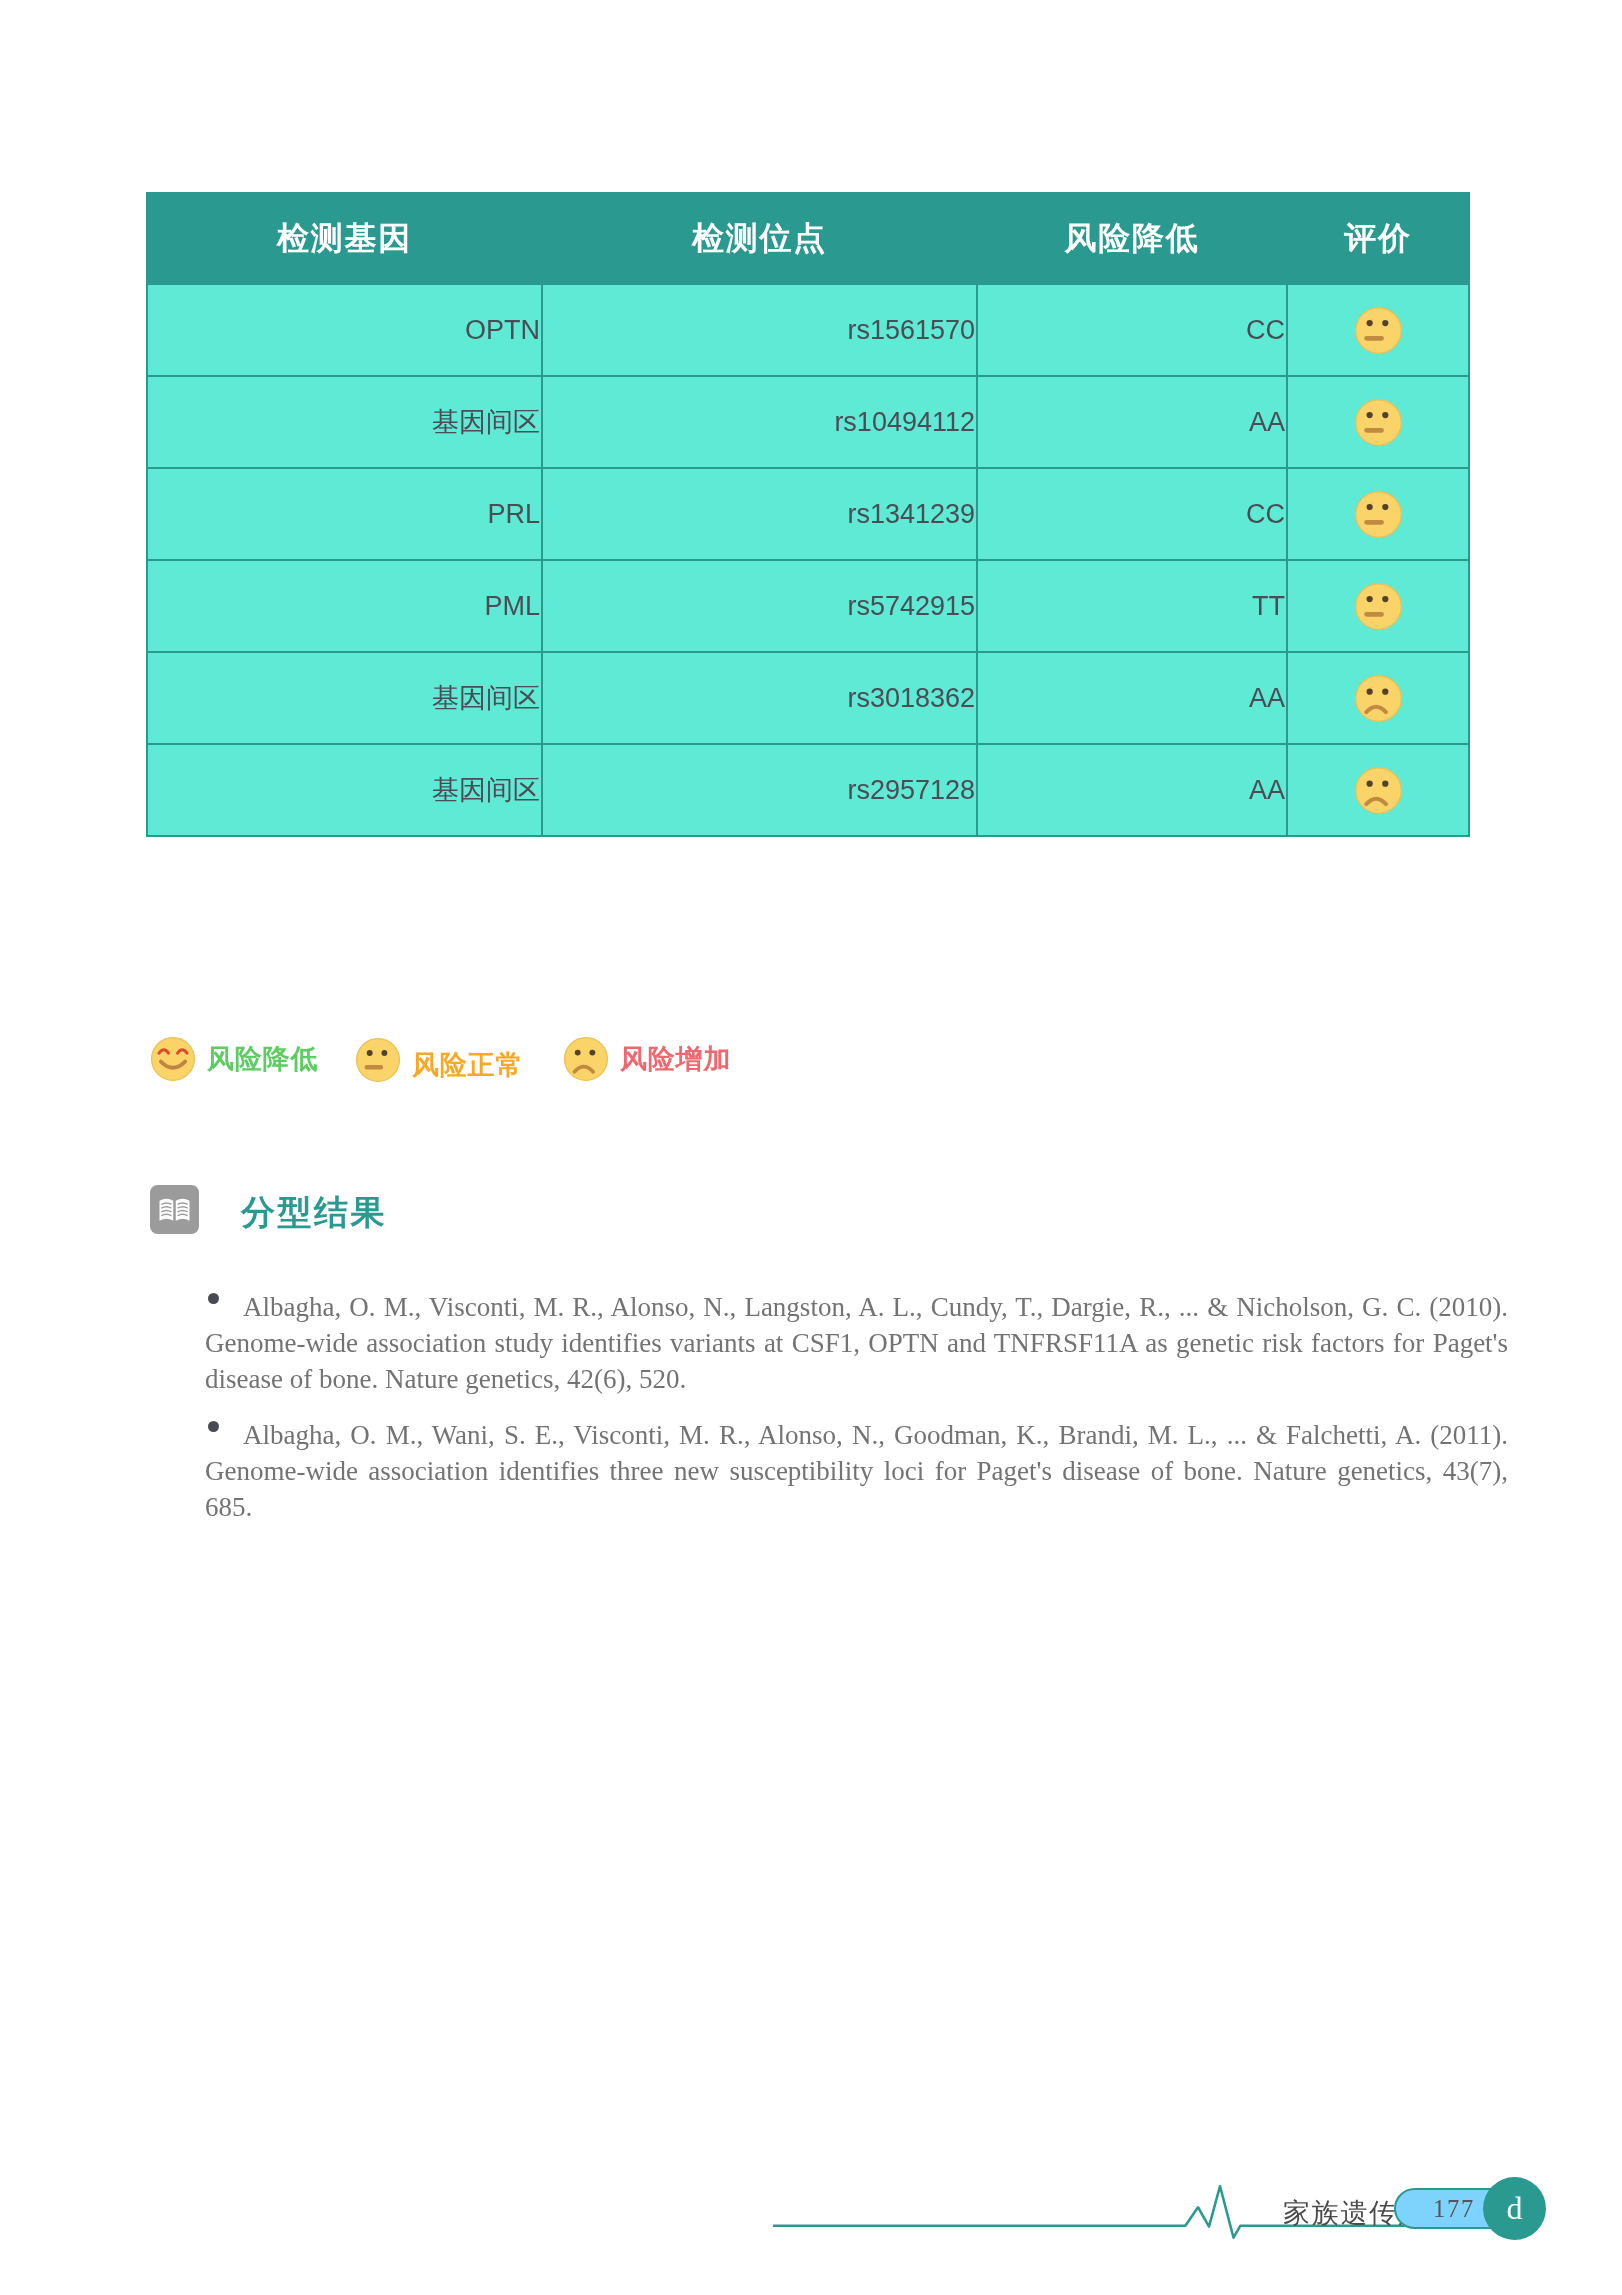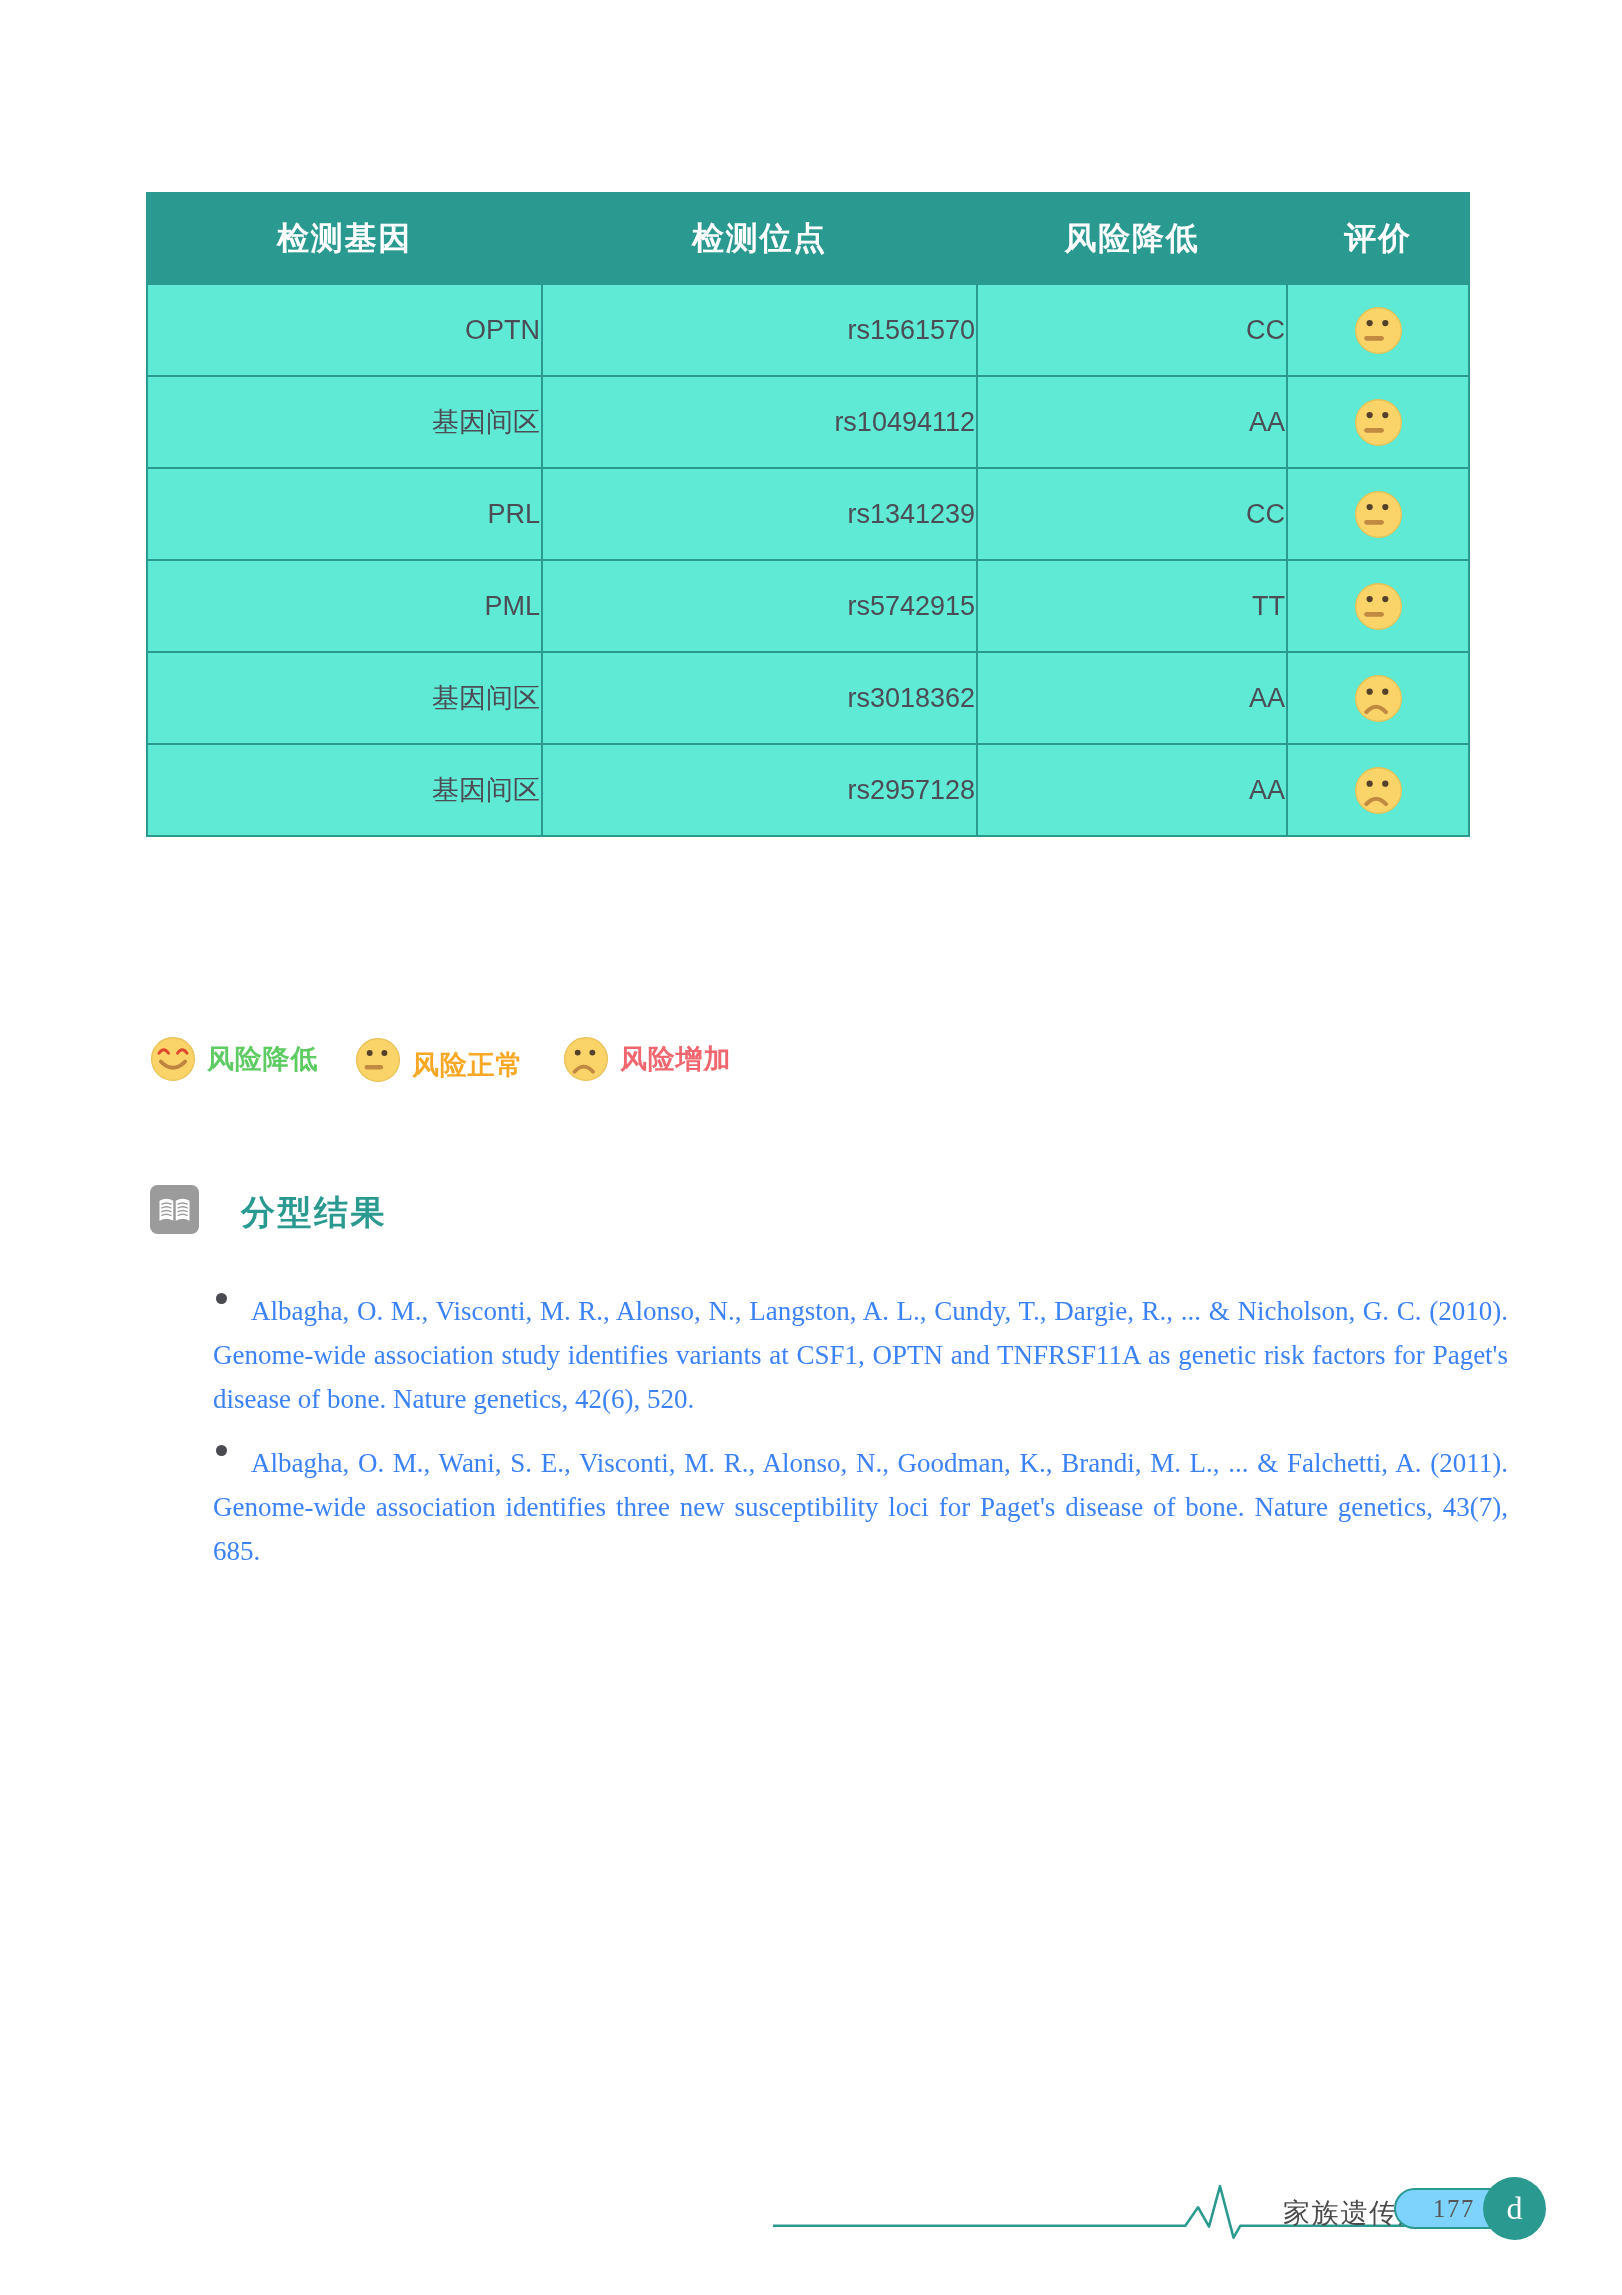--- a/index.html
+++ b/index.html
@@ -36,24 +36,24 @@
     background:#9b9b9b;border-radius:7.6px;
     display:flex;align-items:center;justify-content:center;
   }
   .ref-icon svg{width:39px;height:30px;display:block;}
   .ref-title{
     position:absolute;left:241px;top:1190px;margin:0;
     font-size:34px;font-weight:700;color:#2a9a90;letter-spacing:2.5px;
   }
   .ref-list{position:absolute;left:205px;top:1289px;width:1303px;}
   .ref{
-    position:relative;margin:0 0 20px 8px;
+    position:relative;margin:0 0 20px 0;
     text-indent:38px;text-align:justify;
     font-family:"Liberation Serif","DejaVu Serif",serif;
-    font-size:27px;line-height:44px;color:#3b82f6;
+    font-size:27px;line-height:36px;color:#737373;
   }
   .ref .bullet{
     position:absolute;left:2.5px;top:4.2px;width:11px;height:11px;
     border-radius:50%;background:#4a4a52;text-indent:0;
   }
   
   .ecg{position:absolute;left:773px;top:2176px;width:714px;height:76px;}
   .footer-section{
     position:absolute;left:1283px;top:2195px;
     font-size:27px;font-weight:500;color:#4b4b4b;letter-spacing:1.7px;

